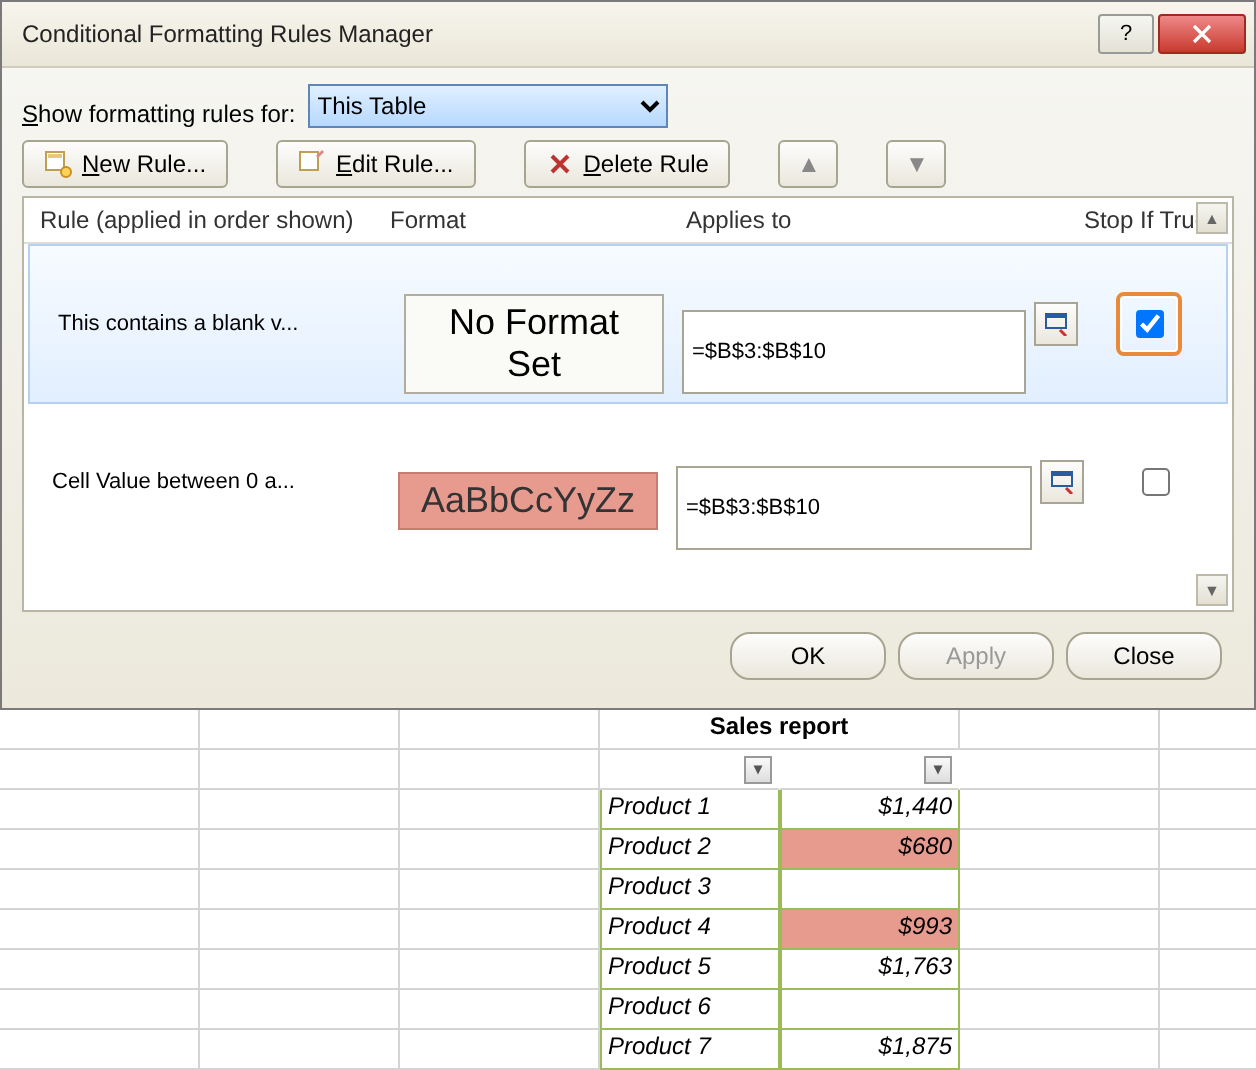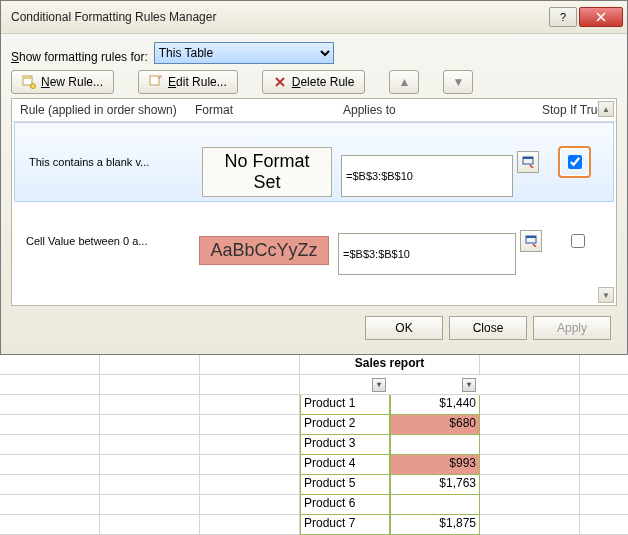--- a/index.html
+++ b/index.html
@@ -75,31 +75,31 @@
   .fmtbox.pink { background:#e79b8f; border-color:#c97d71; color:#333; }
   .applycell { flex:1; display:flex; align-items:center; gap:4px; padding-right:4px; }
   .applyinput { flex:1; height:22px; font-size:11px; padding:20px 4px; border:1px solid #a8a594; background:#fff;margin-top:27px;}
   .rangebtn { width:22px;height:22px;border:1px solid #a8a594;background:linear-gradient(#fdfdfc,#eae7dc);display:flex;align-items:center;justify-content:center;}
   .stopcell { width:62px; text-align:center; }
   .stopwrap { display:inline-block; }
   .stopwrap.hl { border:2px solid #e88a3a; border-radius:4px; padding:4px; box-shadow: 0 0 0 1px #fff inset; }
   .chk { width:14px;height:14px; }
   
   .dlgbtns { display:flex; gap:6px; justify-content:flex-end; padding:10px 6px 4px; }
-  .dlgbtn { min-width:78px; height:24px; font-size:12px; border:1px solid #a7a48f; background:linear-gradient(#fdfdfc,#eae7dc); border-radius:0; }
+  .dlgbtn { min-width:78px; height:24px; font-size:12px; border:1px solid #a7a48f; background:linear-gradient(#fdfdfc,#eae7dc); border-radius:10px; }
   .dlgbtn.disabled { color:#999; }
   
   
   .sheet { width:558px; }
   .gridsheet { display:grid; grid-template-columns: repeat(3, 100px) 90px 90px repeat(2,100px); }
   .gridsheet .cell { border-right:1px solid #d4d4d4; border-bottom:1px solid #d4d4d4; height:20px; font-size:12px; padding:1px 3px; background:#fff; overflow:hidden; white-space:nowrap; }
   .salestitle { grid-column:4 / span 2; text-align:center; font-weight:bold; font-size:13px; border-bottom:none;}
   .th { background:#9bbb59; color:#fff; font-weight:bold; display:flex; align-items:center; justify-content:space-between; padding:1px 2px 1px 4px; border-right:1px solid #fff !important; }
   .th .dd { width:14px;height:14px;background:linear-gradient(#fafafa,#ddd);border:1px solid #999;display:flex;align-items:center;justify-content:center;font-size:8px;color:#555;}
-  .tcell { border-left:1px solid #9bbb59; border-right:1px solid #9bbb59 !important; border-bottom:1px solid #9bbb59 !important; }
+  .tcell { border-left:1px solid #9bbb59; border-right:1px solid #9bbb59 !important; border-bottom:1px solid #9bbb59 !important;font-style:italic; }
   .tcell.num { text-align:right; }
   .tcell.pink { background:#e79b8f; }
   .tcell.last { border-bottom:2px solid #9bbb59 !important; }
 </style>
 </head>
 <body>
 
 <div class="dialog">
   <div class="titlebar">
     <span class="title">Conditional Formatting Rules Manager</span>
@@ -181,22 +181,22 @@
             </div>
             <div class="stopcell"><span class="stopwrap"><input type="checkbox" class="chk" style=""></span></div>
           </div>
         </div>
       <div class="scrollbtn up">▲</div>
       <div class="scrollbtn dn">▼</div>
     </div>
 
     <div class="dlgbtns">
       <button class="dlgbtn">OK</button>
+      <button class="dlgbtn disabled">Apply</button>
       <button class="dlgbtn">Close</button>
-      <button class="dlgbtn disabled">Apply</button>
     </div>
   </div>
 </div>
 
 <div class="sheet">
   <div class="gridsheet" id="sheet-grid">
       <div class="cell"></div>
       <div class="cell"></div>
       <div class="cell"></div>
       <div class="cell salestitle">Sales report</div>

